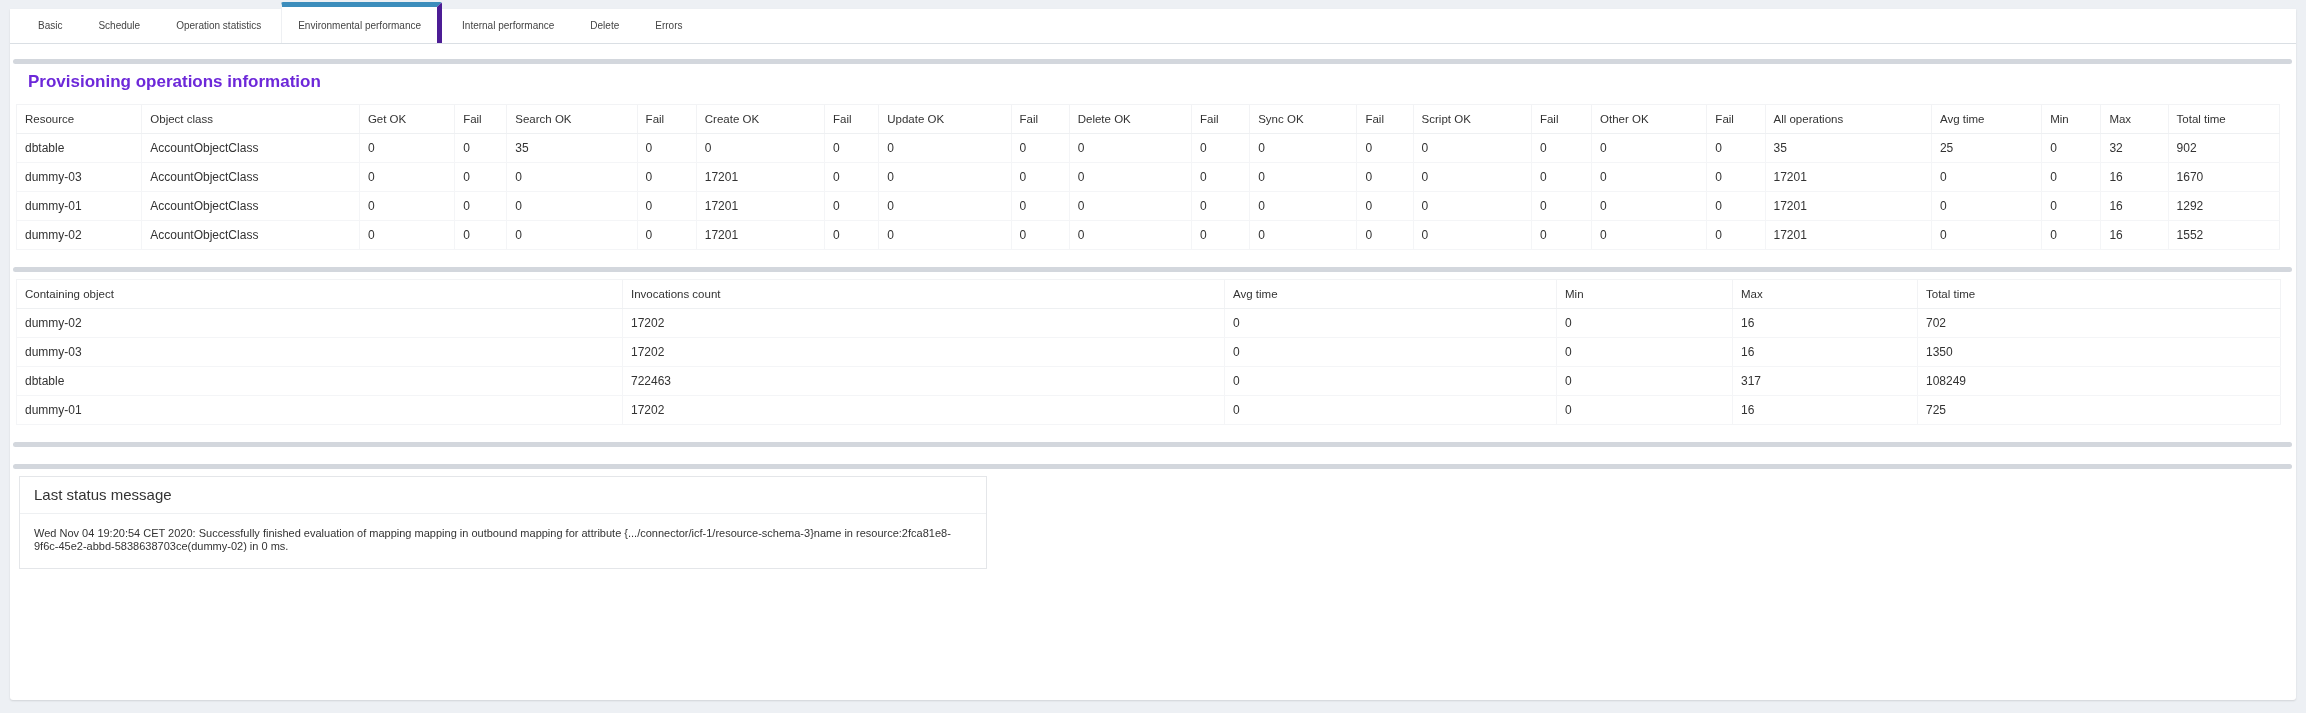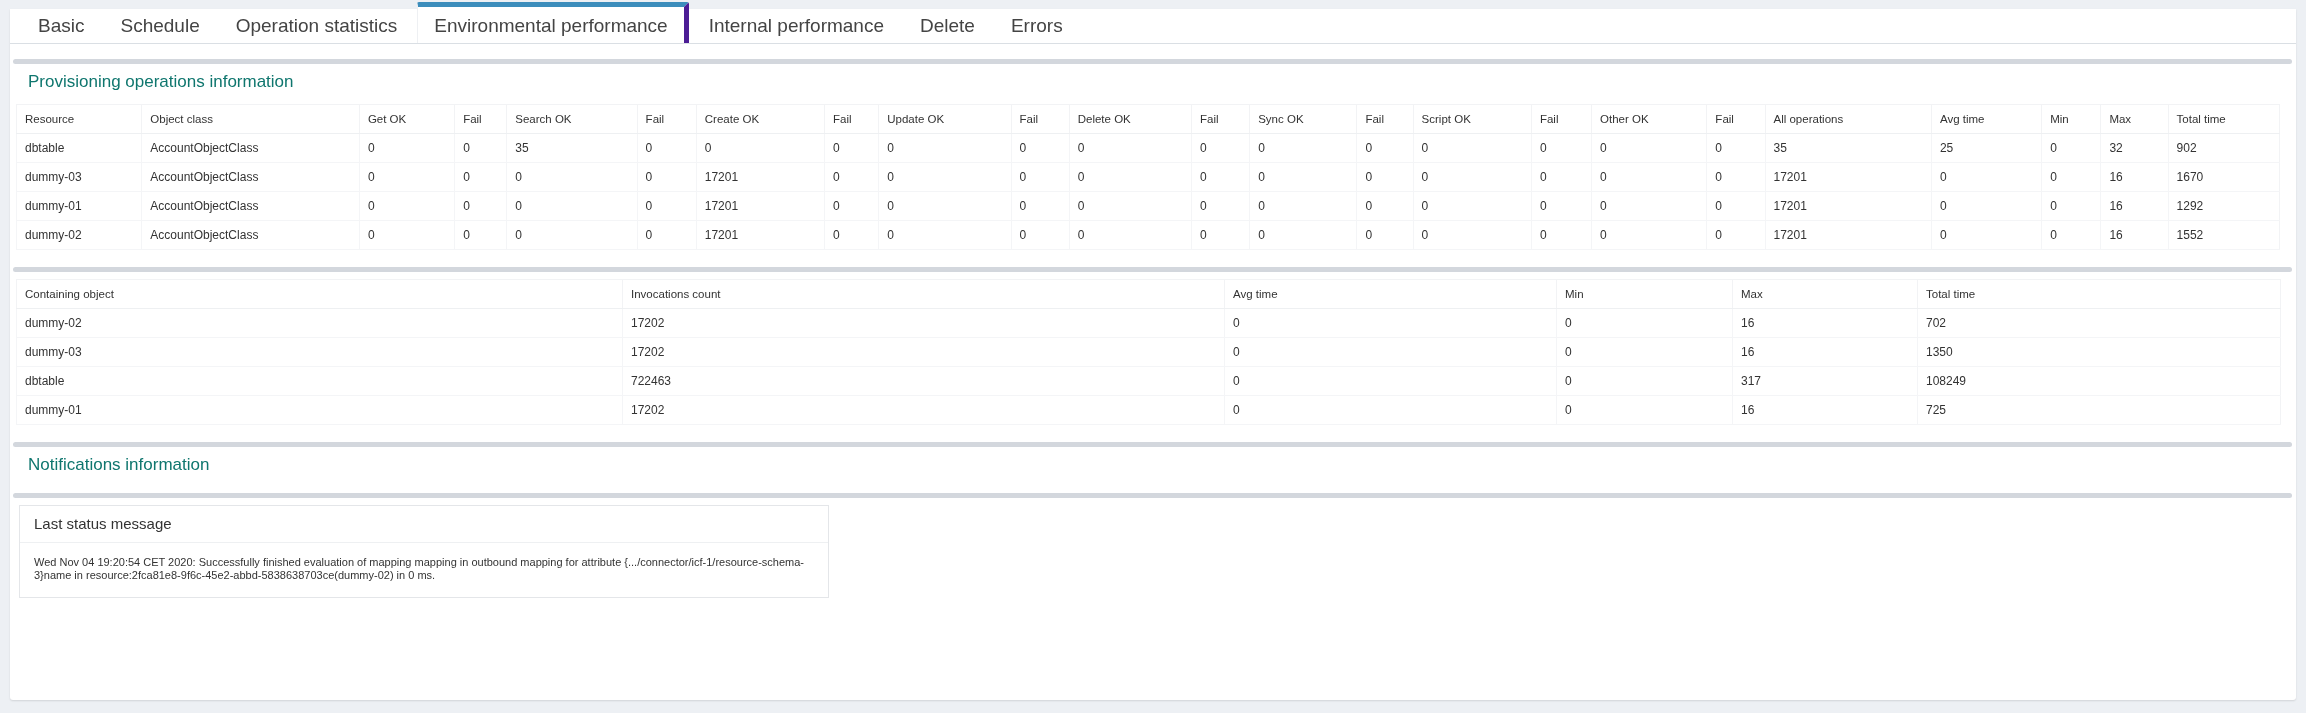--- a/index.html
+++ b/index.html
@@ -21,21 +21,21 @@
   .tabbar {
     display: flex;
     align-items: stretch;
     border-bottom: 1px solid #dadfe4;
     padding-left: 12px;
   }
   .tab {
     display: block;
     padding: 9px 16px 10px 16px;
     margin-right: 4px;
-    font-size: 19px;
+    font-size: 10px;
     line-height: 15px;
     color: #444;
     text-decoration: none;
     cursor: pointer;
     white-space: nowrap;
   }
   .tab.active {
     margin-top: -7px;
     padding-top: 11px;
     border-top: 5px solid var(--accent, #3c8dbc);
@@ -48,22 +48,22 @@
   .content { padding: 15px 16px 0 6px; }
   .box { margin-bottom: 17px; }
   .strip {
     height: 5px;
     background: #d3d7dd;
     border-radius: 4px;
     margin: 0 -12px 7px -3px;
   }
   .box-title {
     font-size: 17px;
-    font-weight: 400;
-    color: #0f766e;
+    font-weight: 700;
+    color: #6d28d9;
     margin: 0 0 11px 12px;
     line-height: 22px;
   }
   table.data-table {
     width: 100%;
     border-collapse: collapse;
     table-layout: fixed;
     font-size: 12px;
     border: 1px solid #f2f3f5;
   }
@@ -81,21 +81,21 @@
   table.data-table td {
     padding: 7px 8px;
     border-left: 1px solid #f4f5f7;
     border-bottom: 1px solid #f4f5f7;
     color: #333;
     white-space: nowrap;
     overflow: hidden;
   }
   
   .status-box {
-    width: 810px;
+    width: 968px;
     margin-left: 3px;
     border: 1px solid #e4e6e9;
     background: #fff;
   }
   .status-title {
     font-size: 15px;
     color: #333;
     padding: 9px 14px;
     border-bottom: 1px solid #eef0f2;
     line-height: 18px;
@@ -338,21 +338,20 @@
               <td>0</td>
               <td>16</td>
               <td>725</td>
             </tr>
           </tbody>
       </table>
     </section>
 
     <section class="box">
       <div class="strip"></div>
-      <h3 class="box-title">Notifications information</h3>
     </section>
 
     <section class="box">
       <div class="strip"></div>
       <div class="status-box">
         <div class="status-title">Last status message</div>
         <div class="status-body">Wed Nov 04 19:20:54 CET 2020: Successfully finished evaluation of mapping mapping in outbound mapping for attribute {.../connector/icf-1/resource-schema-3}name in resource:2fca81e8-9f6c-45e2-abbd-5838638703ce(dummy-02) in 0 ms.</div>
       </div>
     </section>
 

